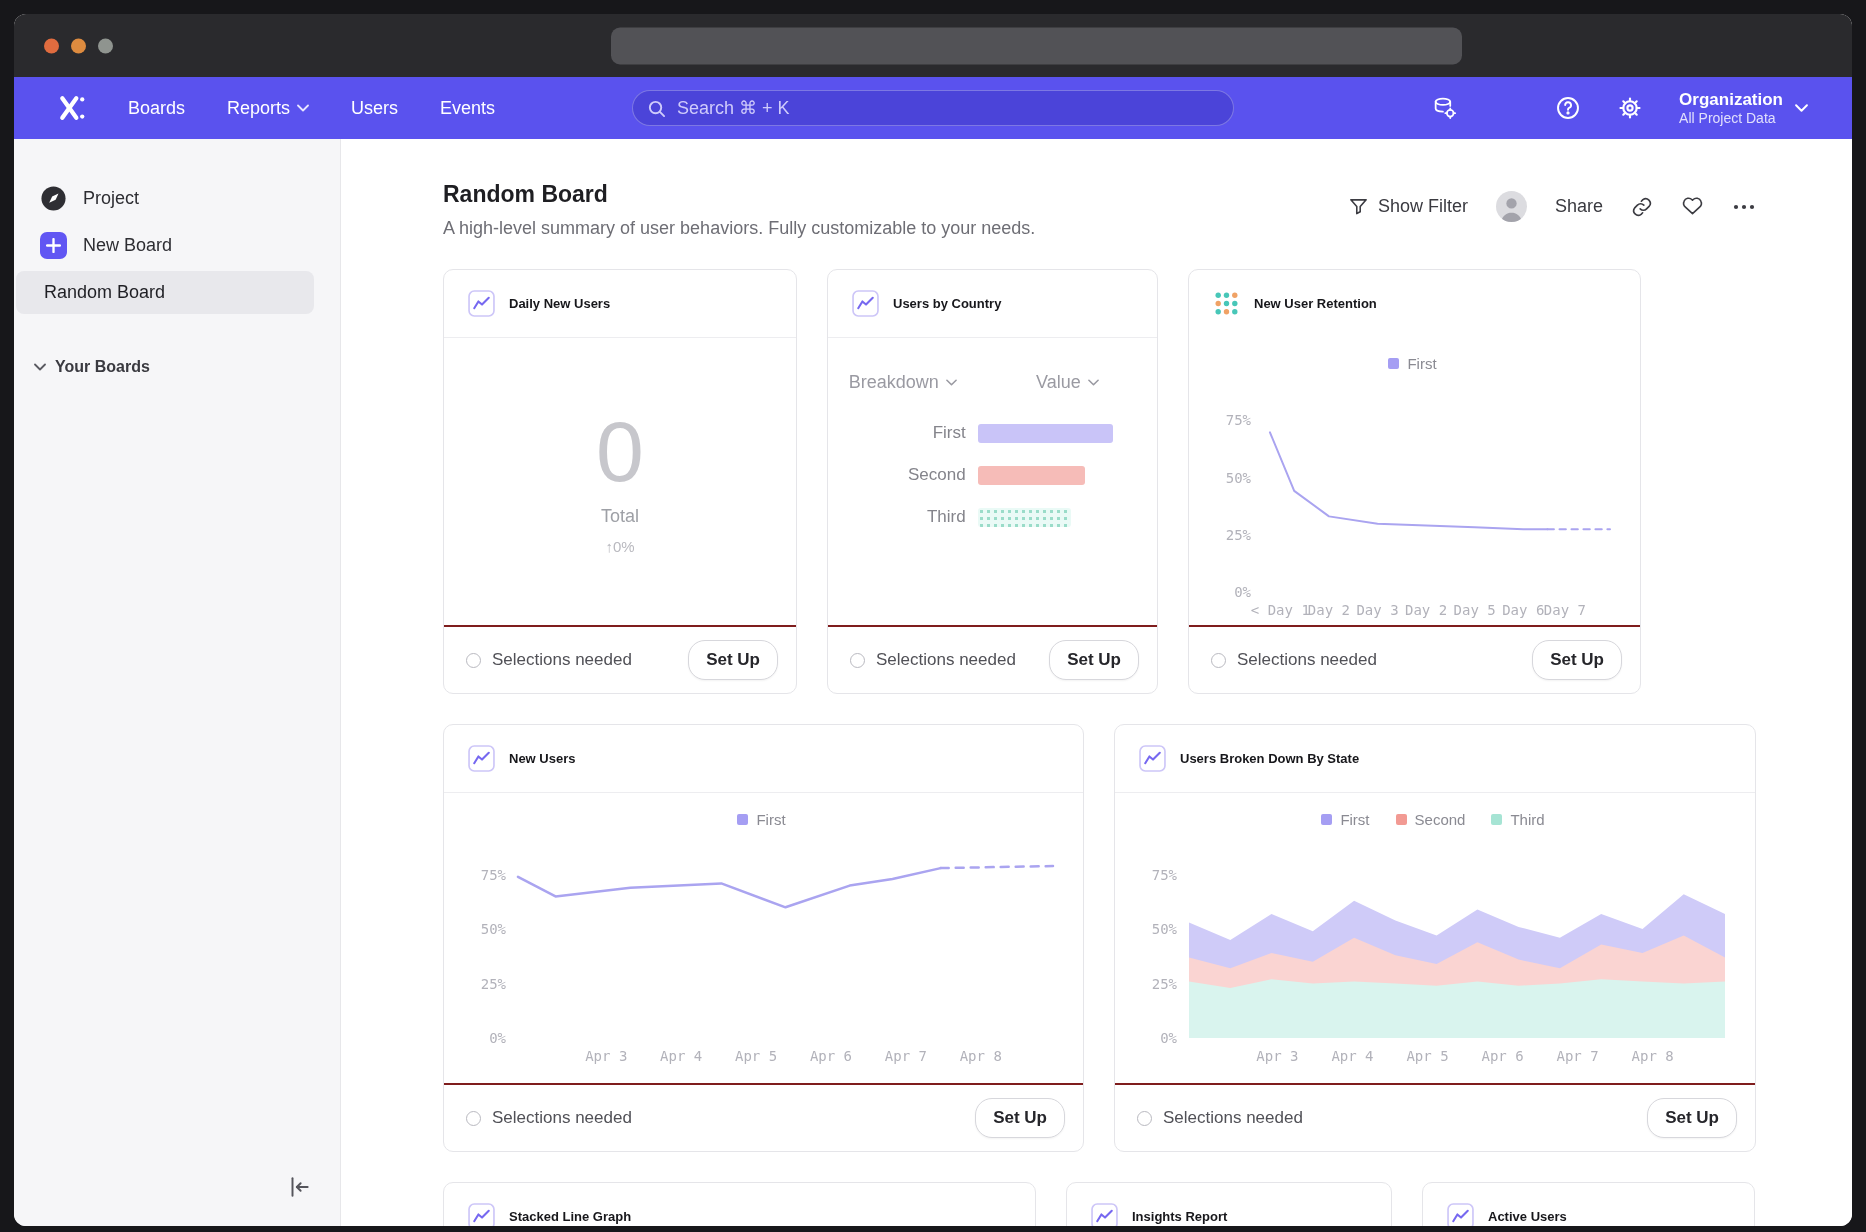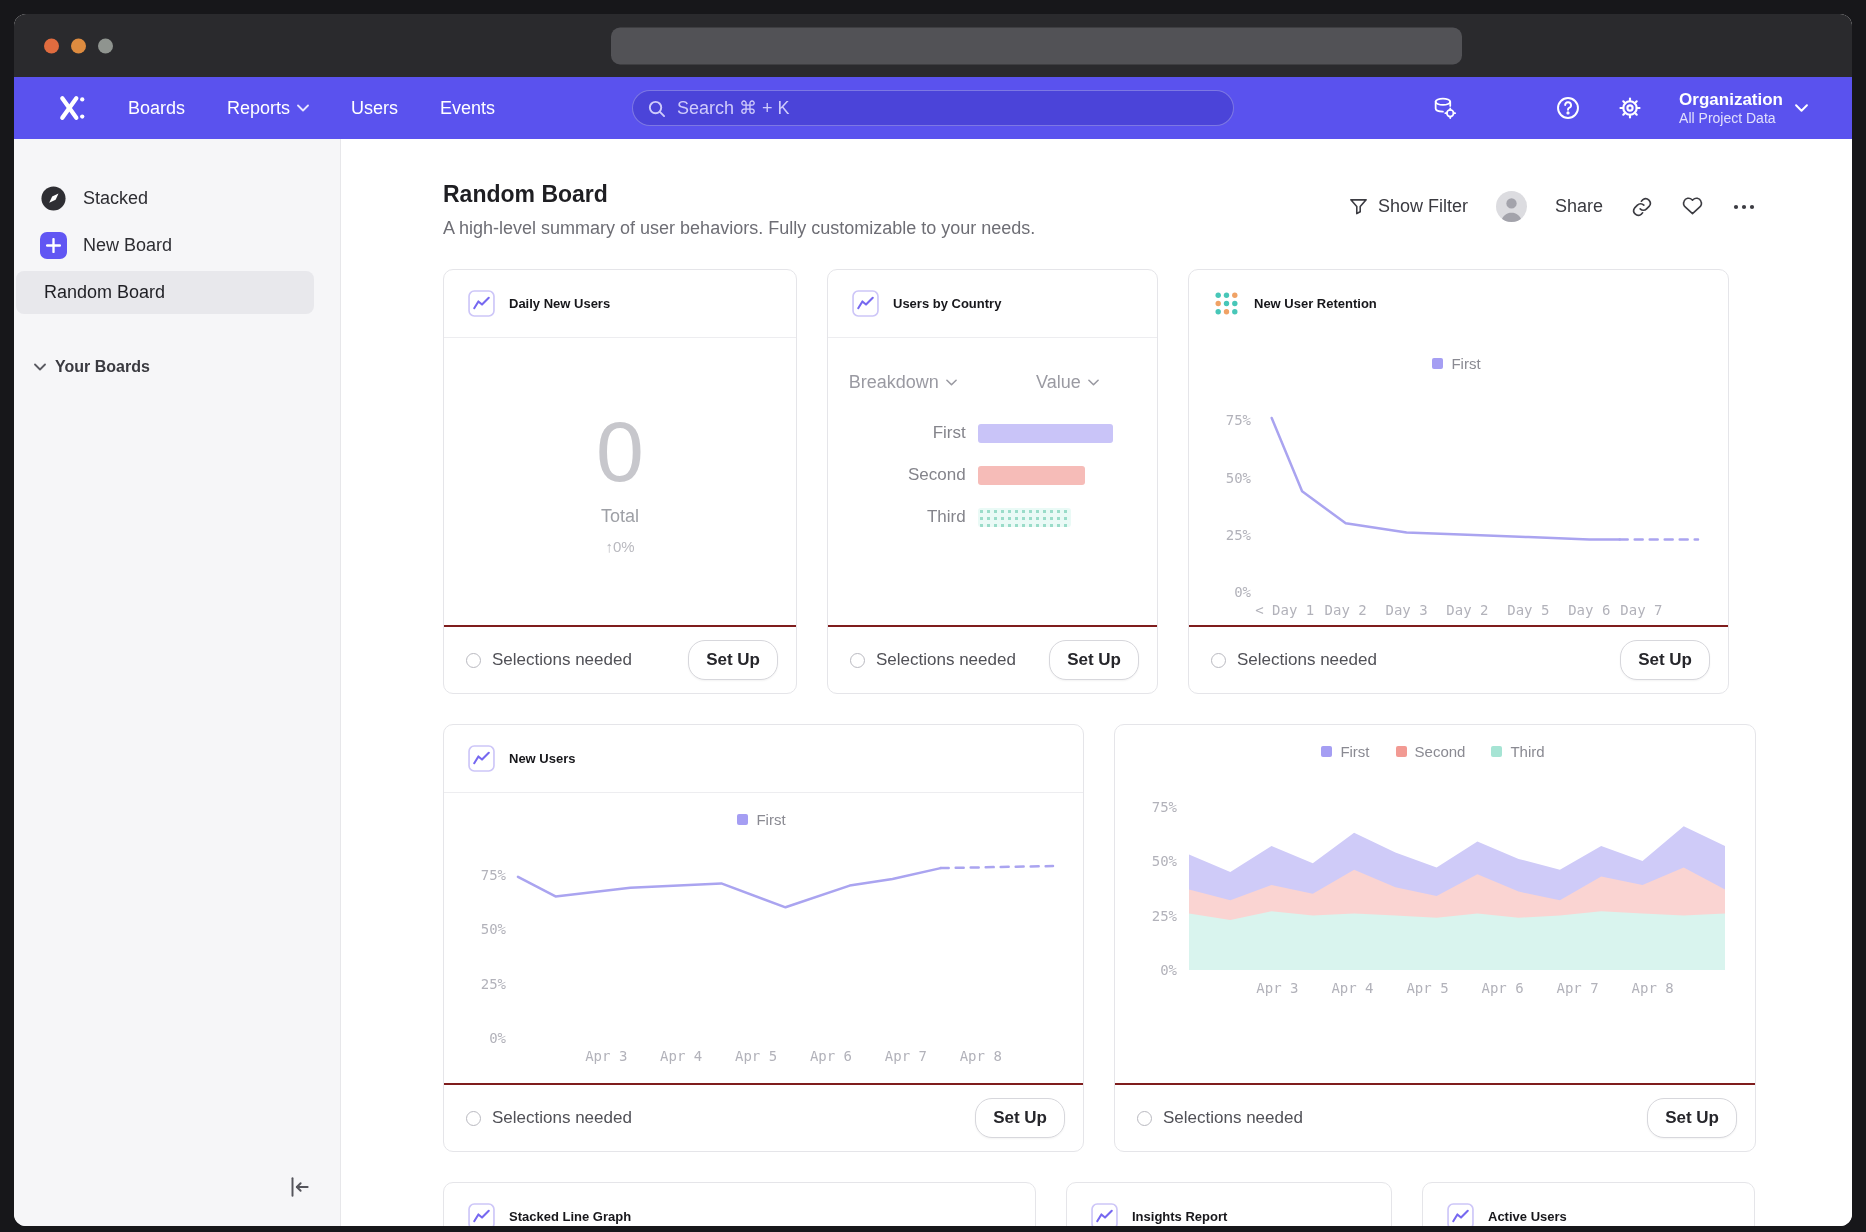--- a/index.html
+++ b/index.html
@@ -66,21 +66,21 @@
             display:flex; align-items:flex-end; justify-content:center; cursor:pointer; }
   .icon-btn { display:flex; align-items:center; cursor:pointer; }
 
   
   .cards-row { display:flex; gap:30px; margin-bottom:30px; }
   .card { background:#fff; border:1px solid #e5e5e9; border-radius:10px;
           display:flex; flex-direction:column; overflow:hidden; }
   .row1 .card { height:425px; }
   .row1 .card:nth-child(1){ width:354px; }
   .row1 .card:nth-child(2){ width:331px; }
-  .row1 .card:nth-child(3){ width:541px; }
+  .row1 .card:nth-child(3){ width:453px; }
   .row2 .card { height:428px; }
   .row2 .card:nth-child(1){ width:641px; }
   .row2 .card:nth-child(2){ width:642px; }
   .row3 { margin-top:16px; }
   .row3 .card { height:260px; }
   .row3 .card:nth-child(1){ width:593px; }
   .row3 .card:nth-child(2){ width:326px; }
   .row3 .card:nth-child(3){ width:333px; }
 
   .card-head { display:flex; align-items:center; gap:14px; padding:20px 24px; flex:none; }
@@ -232,21 +232,21 @@
   <div class="app-body">
 
     <aside class="sidebar">
       <div class="side-row">
         <span class="discover-ic">
           <svg viewBox="0 0 28 28" width="27" height="27">
             <circle cx="14" cy="14" r="12.5" fill="#2e2e33"></circle>
             <path d="M19.2 8.8l-3 6.6-6.6 3 3-6.6z" fill="#fff"></path>
           </svg>
         </span>
-        <span>Stacked</span>
+        <span>Project</span>
       </div>
       <div class="side-row">
         <span class="newboard-ic">
           <svg width="15" height="15" viewBox="0 0 14 14">
             <path d="M7 1v12 M1 7h12" stroke="#fff" stroke-width="2.2" stroke-linecap="round"></path>
           </svg>
         </span>
         <span>New Board</span>
       </div>
 
@@ -498,20 +498,29 @@
           <div class="card-foot">
             <div class="status">
               <span class="status-circle"></span>
               <span>Selections needed</span>
             </div>
             <button class="setup-btn">Set Up</button>
           </div>
         </section>
 
         <section class="card">
+          <div class="card-head bordered">
+            <span class="card-ic">
+              <svg viewBox="0 0 26 26" width="27" height="27">
+                <rect x="1" y="1" width="24" height="24" rx="5" fill="#fff" stroke="#cdc6f8" stroke-width="1.6"></rect>
+                <polyline points="6,17.5 10,11 13.5,14 20,7.5" fill="none" stroke="#7668f0" stroke-width="2" stroke-linecap="round" stroke-linejoin="round"></polyline>
+              </svg>
+            </span>
+            <span class="card-title">Users Broken Down By State</span>
+          </div>
           <div class="card-content">
             <div class="chart">
                 <div class="chart-legend">
                   <span class="legend-item">
                     <span class="legend-swatch" style="background: rgb(165, 158, 243);"></span>
                     <span class="legend-name">First</span>
                   </span>
                   <span class="legend-item">
                     <span class="legend-swatch" style="background: rgb(242, 154, 147);"></span>
                     <span class="legend-name">Second</span>

